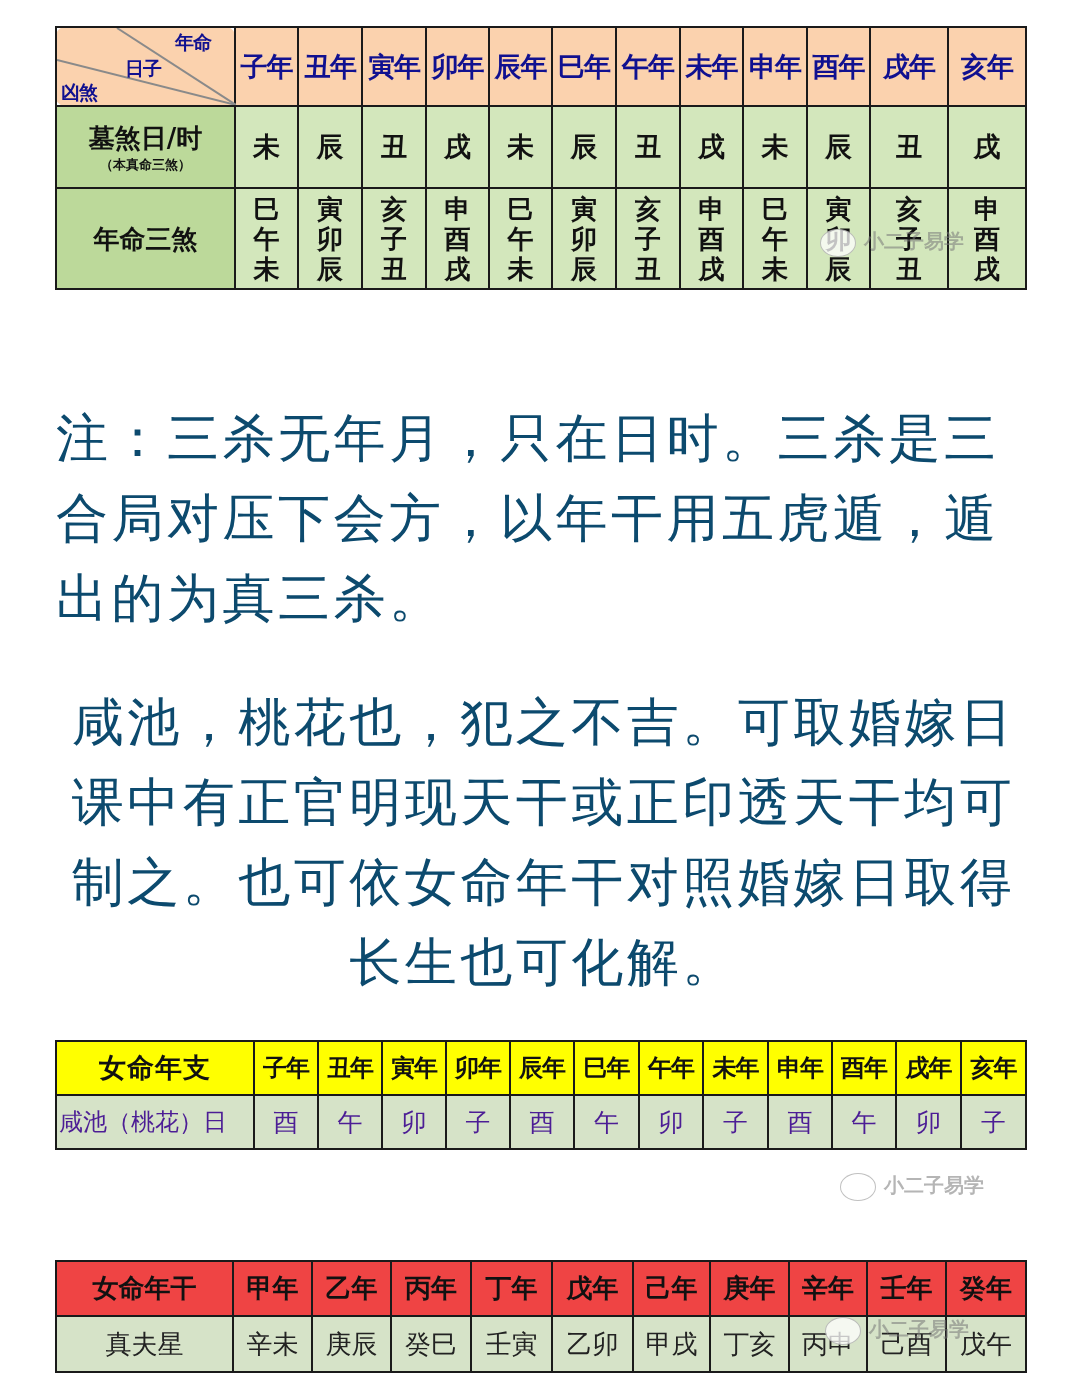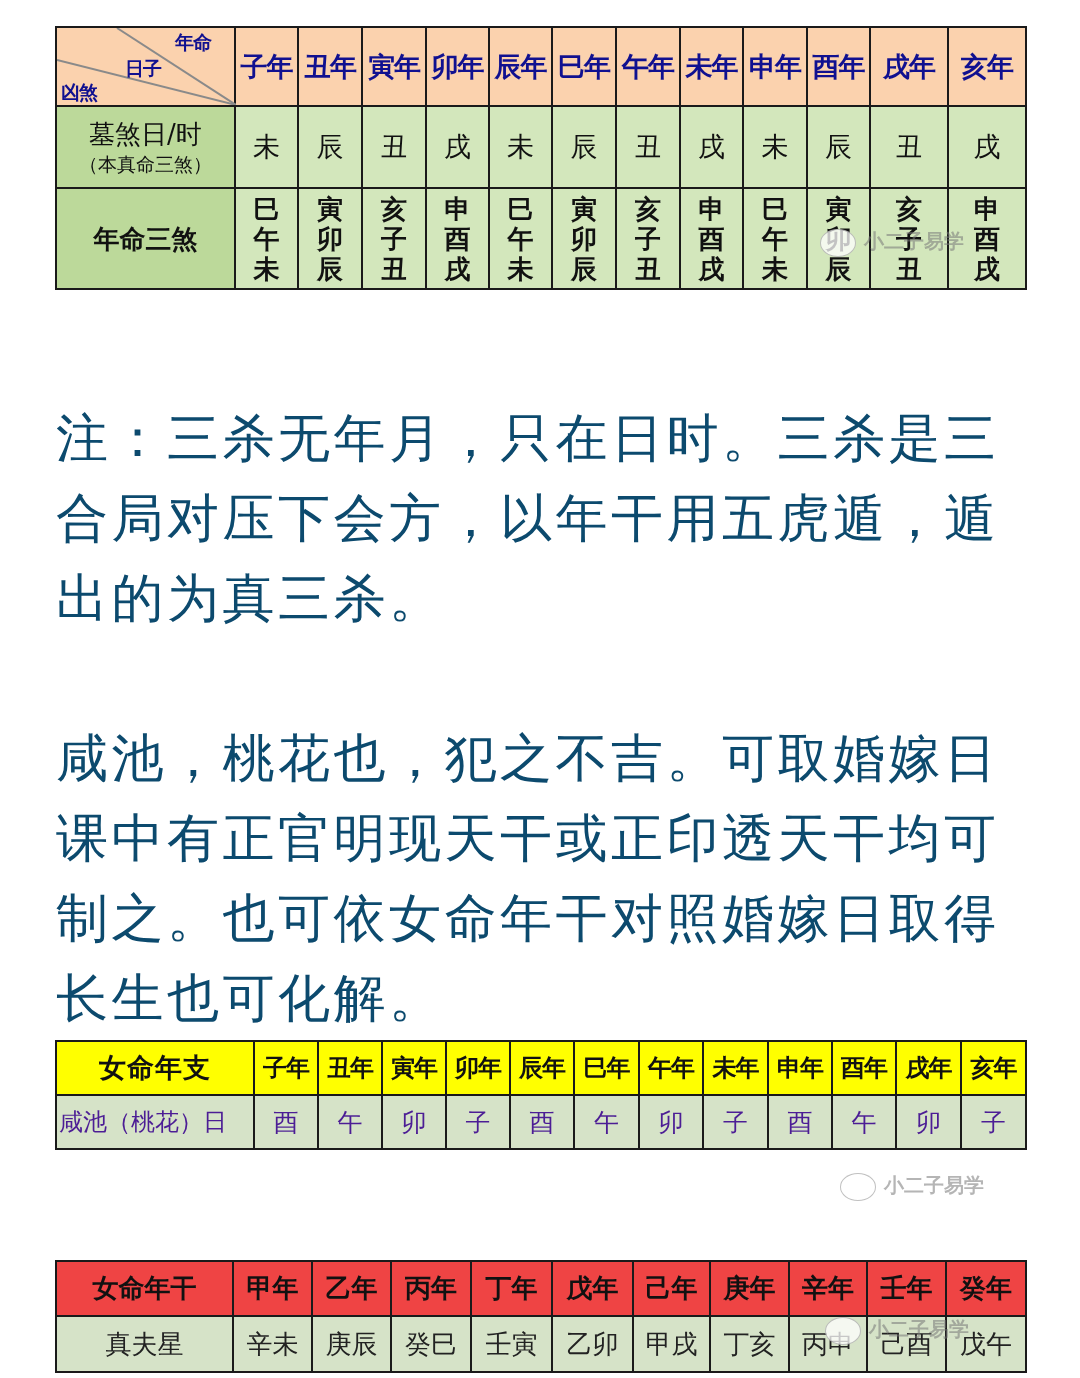--- a/index.html
+++ b/index.html
@@ -6,34 +6,34 @@
   body {
     width: 1080px; height: 1378px; background: #ffffff; position: relative; overflow: hidden;
     font-family: "DejaVu Sans", "Liberation Sans", sans-serif;
   }
   table { border-collapse: collapse; table-layout: fixed; position: absolute; }
   td { border: 2px solid #1a1a1a; text-align: center; vertical-align: middle; padding: 0; }
 
   
   #t1 { left: 55px; top: 26px; width: 970px; border: 2px solid #1a1a1a; }
   #t1 .hdr td { background: #fbd2ae; height: 77px; color: #101090; font-weight: bold; font-size: 27px; letter-spacing: -1px; }
-  #t1 .r2 td { background: #d3e7bc; height: 80px; font-size: 27px; color: #111; font-weight: normal; }
+  #t1 .r2 td { background: #d3e7bc; height: 80px; font-size: 27px; color: #111; font-weight: bold; }
   #t1 .r3 td { background: #d3e7bc; height: 99px; font-size: 26px; color: #111; font-weight: bold; line-height: 30px; }
   #t1 .rowlabel { background: #bcd99a !important; font-weight: bold; }
-  #t1 .diag { position: relative; background: #fbd2ae !important; }
+  #t1 .diag { position: relative; background: #fbd2ae !important; border-radius: 9px; }
   .diag .lbl { position: absolute; color: #101090; font-weight: bold; font-size: 19px; }
   .diag svg { position: absolute; left: 0; top: 0; }
   .stack span { display: block; }
   .rl-main { font-size: 26px; display: block; }
-  .rl-sub { font-size: 19px; display: block; text-align: center; }
+  .rl-sub { font-size: 13px; display: block; text-align: center; }
 
   
   .para { position: absolute; left: 56px; width: 975px; color: #0c4a6e; font-size: 52px; line-height: 80px; letter-spacing: 3.5px; }
   #p1 { top: 398px; }
-  #p2 { top: 718px; }
+  #p2 { top: 682px; text-align: center; }
 
   
   #t2 { left: 55px; top: 1040px; width: 970px; border: 2px solid #1a1a1a; }
   #t2 .hdr td { background: #ffff00; height: 52px; font-weight: bold; font-size: 24px; color: #111; letter-spacing: -1px; }
   #t2 .hdr td.first { font-size: 27px; letter-spacing: 1px; }
   #t2 .r2 td { background: #d6e3c8; height: 52px; font-size: 25px; color: #4c1d95; }
   #t2 .r2 td.first { text-align: left; padding-left: 2px; font-size: 24px; white-space: nowrap; }
   #t2 .note td { background: #ffffff; height: 80px; text-align: left; font-size: 23px; color: #222; line-height: 30px; padding: 6px 2px; }
 
   

